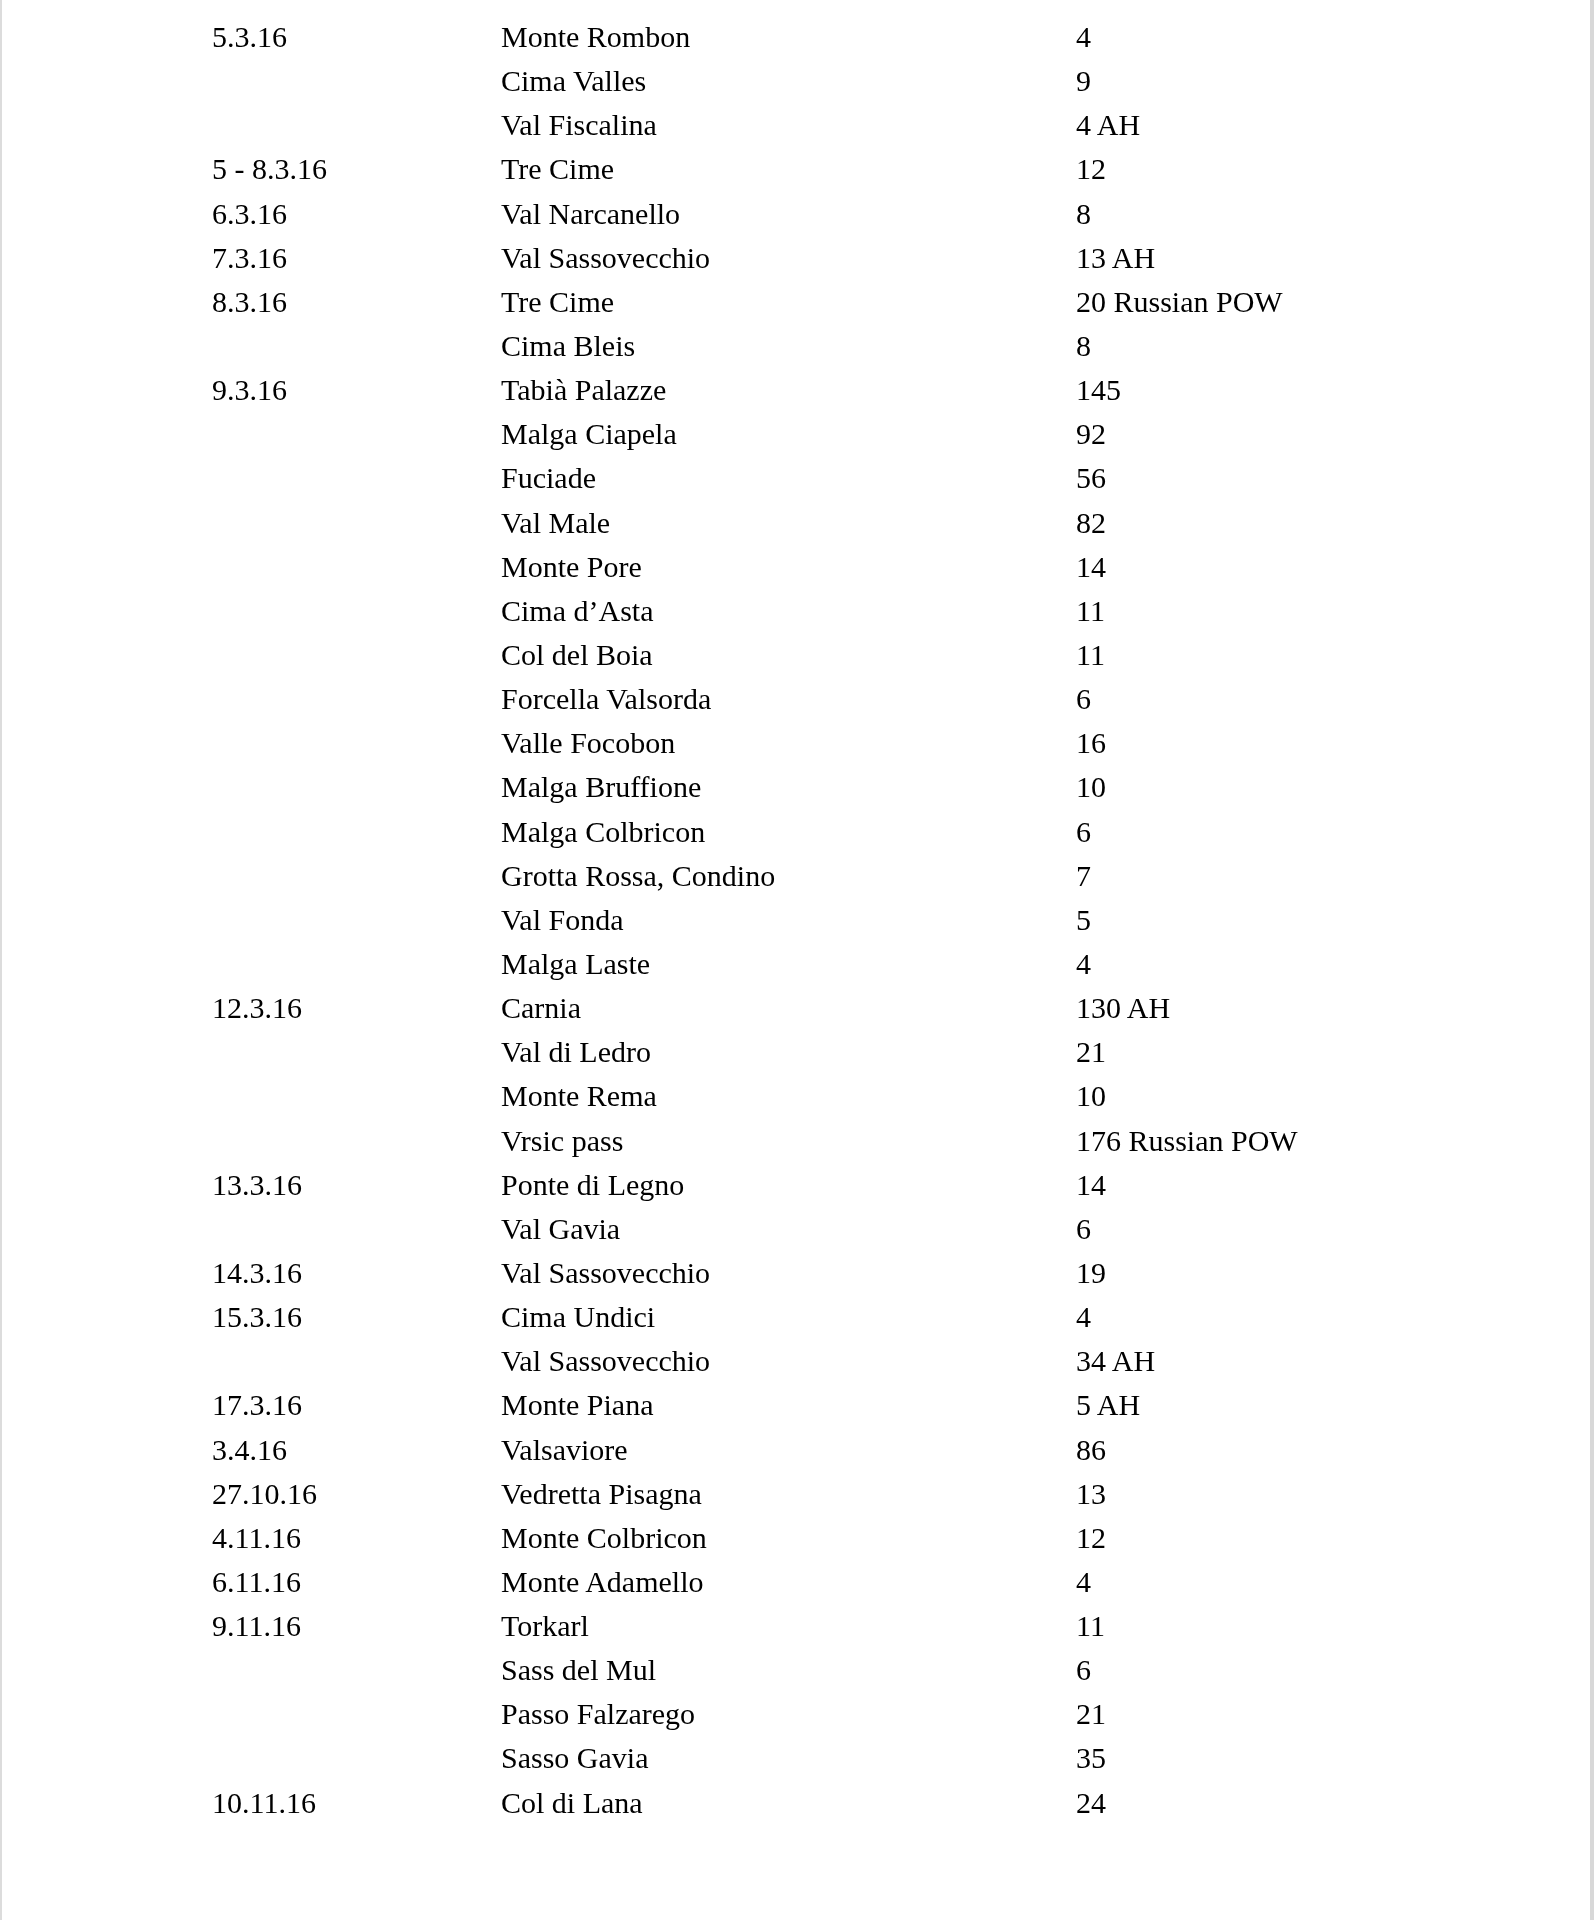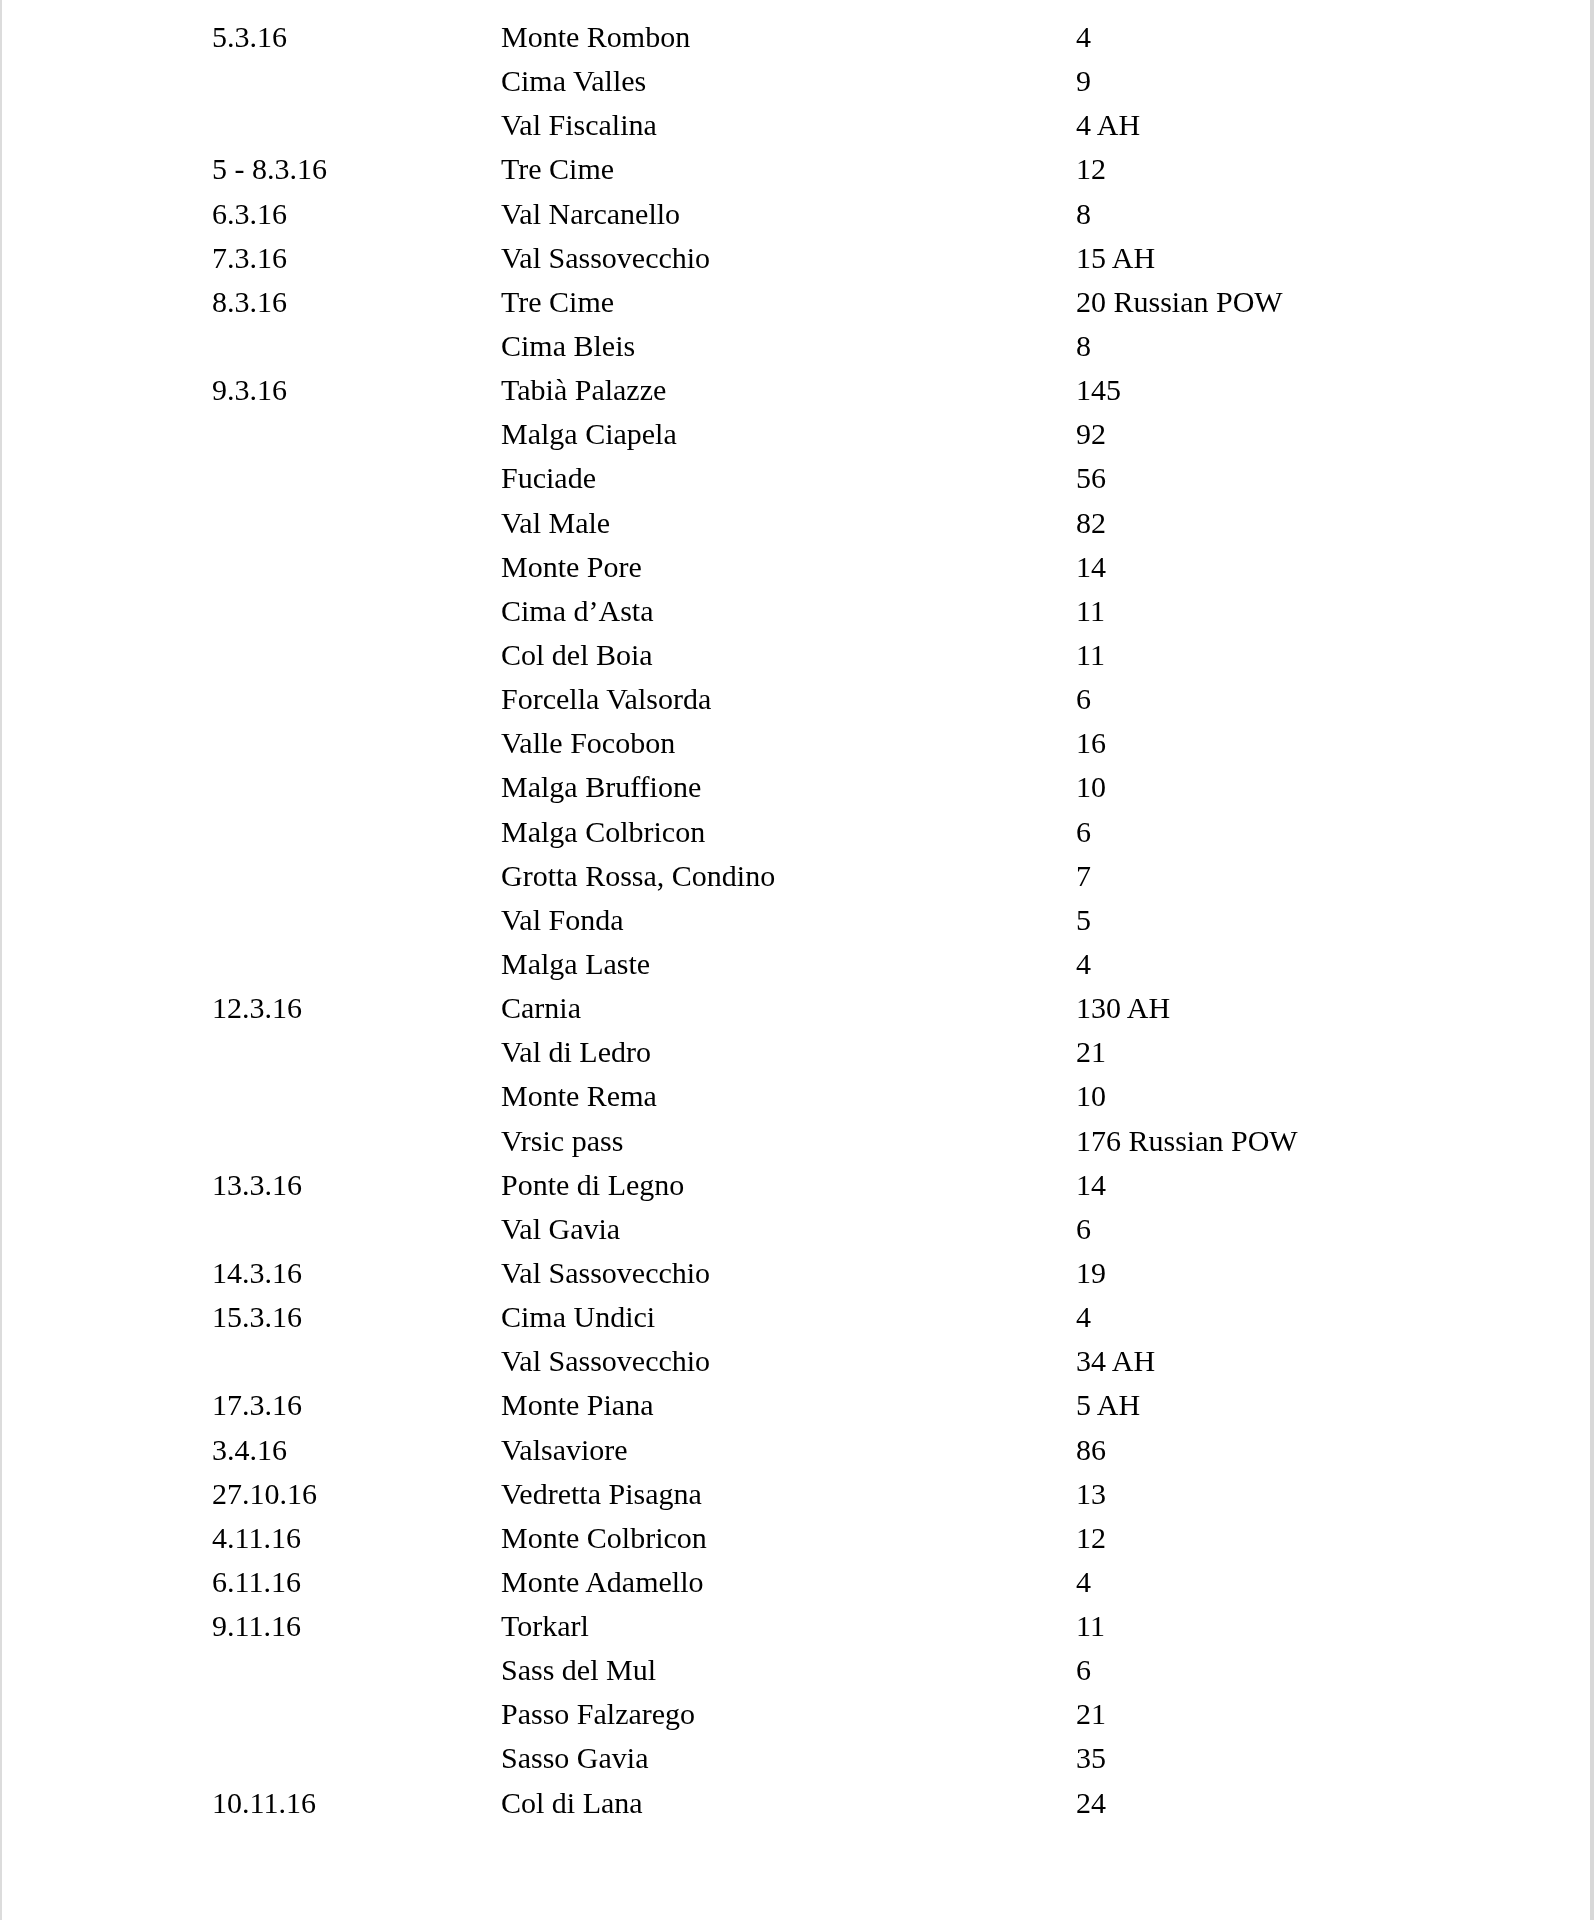--- a/index.html
+++ b/index.html
@@ -80,21 +80,21 @@
         <span class="cell count">12</span>
       </div>
       <div class="row">
         <span class="cell date">6.3.16</span>
         <span class="cell place">Val Narcanello</span>
         <span class="cell count">8</span>
       </div>
       <div class="row">
         <span class="cell date">7.3.16</span>
         <span class="cell place">Val Sassovecchio</span>
-        <span class="cell count">15 AH</span>
+        <span class="cell count">13 AH</span>
       </div>
       <div class="row">
         <span class="cell date">8.3.16</span>
         <span class="cell place">Tre Cime</span>
         <span class="cell count">20 Russian POW</span>
       </div>
       <div class="row">
         <span class="cell date"></span>
         <span class="cell place">Cima Bleis</span>
         <span class="cell count">8</span>

